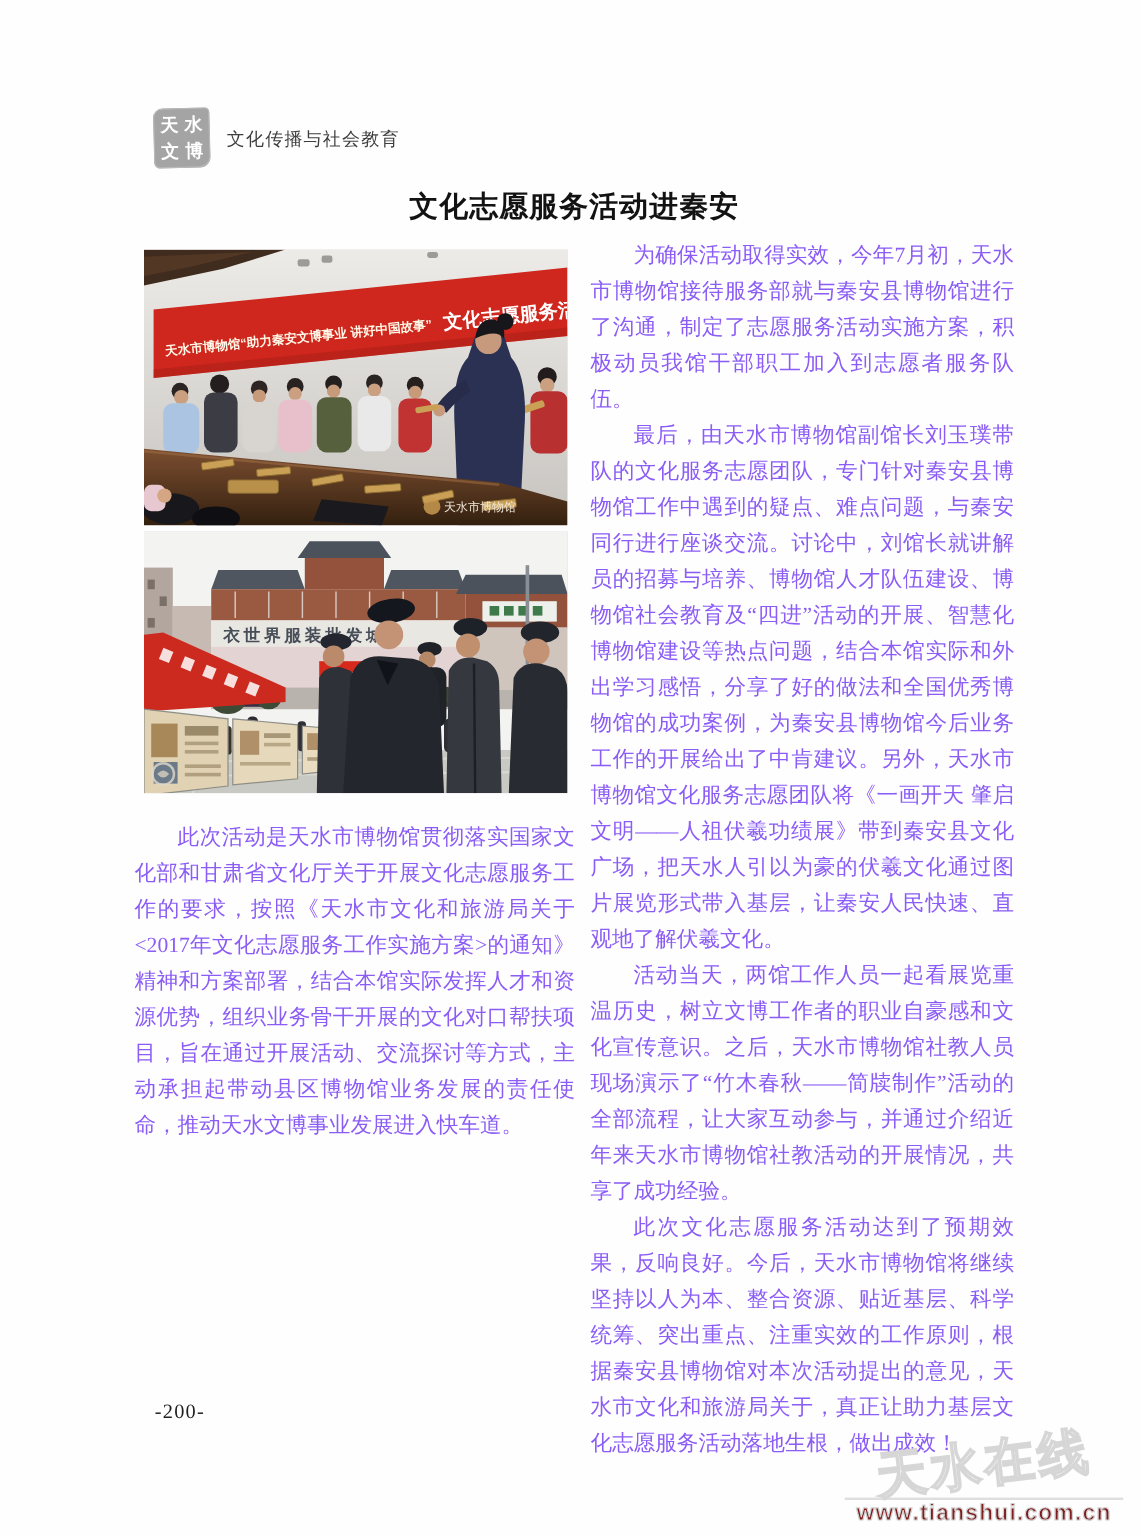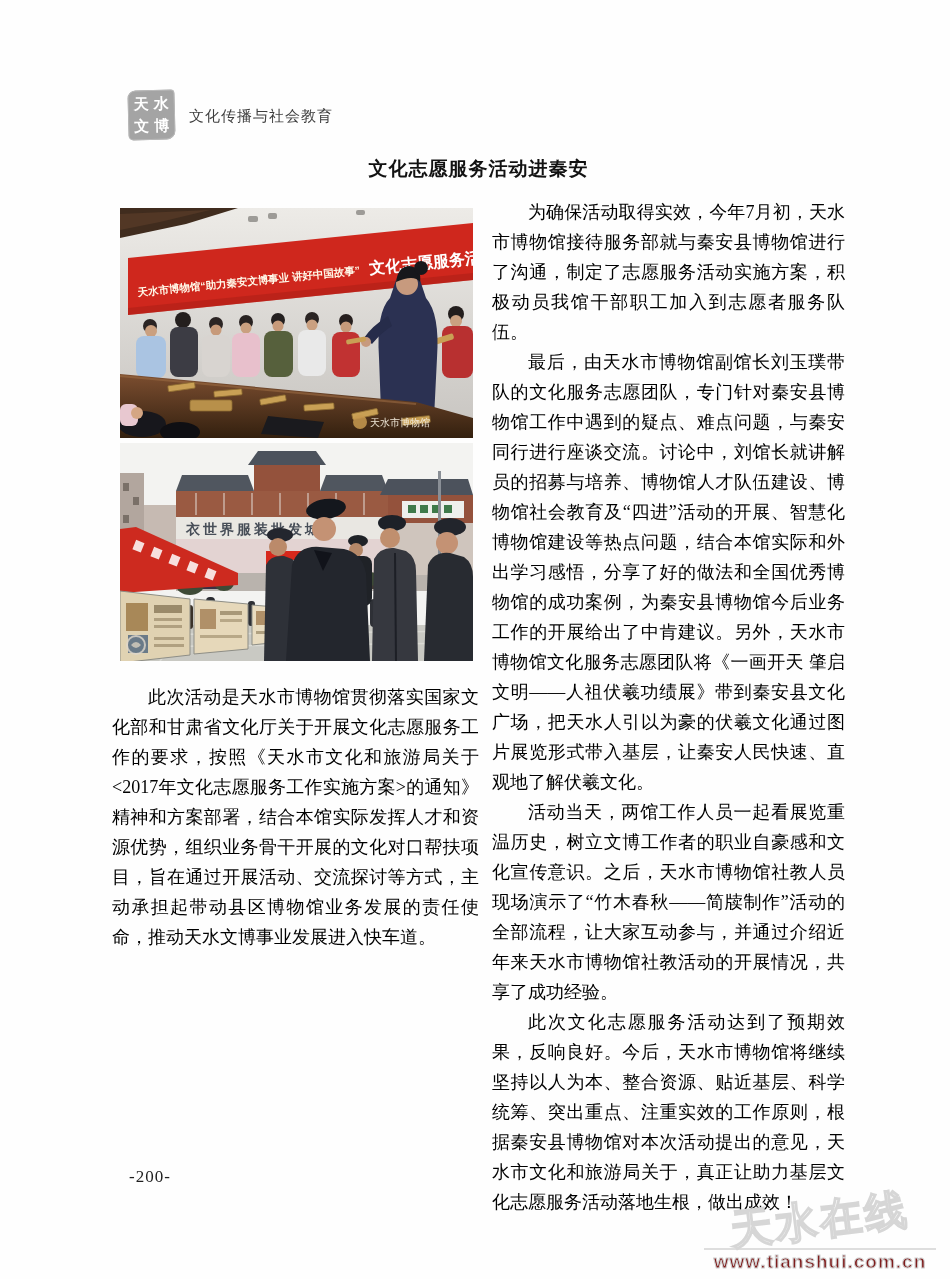--- a/index.html
+++ b/index.html
@@ -15,30 +15,30 @@
     padding:3px;box-sizing:border-box;box-shadow:0 0 0 1px #b9b9b9 inset;
   }
   .logo-stamp span{color:#ffffff;font-size:15px;line-height:1;font-weight:bold;
     font-family:"DejaVu Serif",serif;transform:rotate(1deg);}
   .section-label{
     position:absolute;left:189px;top:107px;font-size:15px;color:#3e3e3e;
     font-family:Liberation Sans, sans-serif;letter-spacing:1px;
   }
   .article-title{
     position:absolute;left:112px;top:156px;width:733px;margin:0;text-align:center;
-    font-size:19px;font-weight:bold;color:#121212;letter-spacing:1px;
+    font-size:24px;font-weight:bold;color:#121212;letter-spacing:1px;
     font-family:"Liberation Sans","DejaVu Sans",sans-serif;
   }
   
   .content{position:absolute;left:112px;top:197px;width:733px;display:flex;gap:13px;}
   .col-left{width:367px;}
   .col-right{width:353px;}
   p.body-text{
     margin:0;font-size:18px;line-height:30px;text-align:justify;text-indent:2em;
-    color:#000000;
+    color:#8b5cf6;
   }
   figure.photo{margin:0 0 0 8px;width:353px;overflow:hidden;background:#ddd;}
   #photo1{margin-top:11px;height:230px;margin-bottom:5px;}
   #photo2{height:218px;margin-bottom:21px;}
   figure.photo svg{display:block;}
   
   .page-number{
     position:absolute;left:129px;top:1167px;font-size:17px;color:#1f1f1f;letter-spacing:1px;
   }
   

